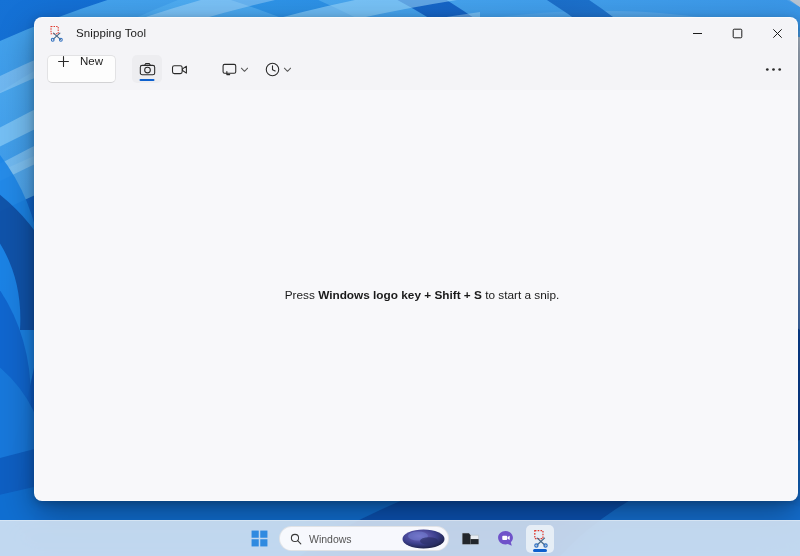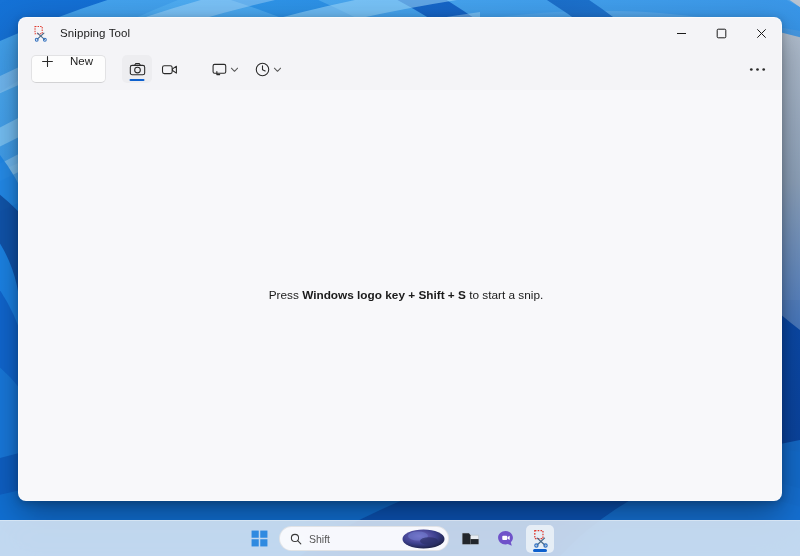--- a/index.html
+++ b/index.html
@@ -10,21 +10,21 @@
     background:#0a5fc4;
   }
 
   
   #desktop { position:absolute; inset:0; overflow:hidden; }
   #wall { position:absolute; inset:0; width:800px; height:556px; display:block; }
 
   
   #window {
     position:absolute;
-    left:18px; top:17px;
+    left:34px; top:17px;
     width:764px; height:484px;
     background:#f7f7fa;
     border-radius:8px;
     box-shadow:0 14px 34px rgba(0,0,0,.34), 0 2px 8px rgba(0,0,0,.22);
     overflow:hidden;
     border:1px solid rgba(255,255,255,.45);
   }
 
   
   #titlebar {
@@ -50,21 +50,21 @@
 
   
   #toolbar {
     height:42px;
     background:#f4f4f7;
     display:flex; align-items:center;
     padding:0 10px 0 12px;
     position:relative;
   }
   #new-button {
-    display:flex; align-items:center; gap:16px;
+    display:flex; align-items:center; gap:10px;
     height:28px; padding:0 12px 16px 9px;
     background:#fdfdfd;
     border:1px solid #e2e2e4;
     border-bottom-color:#d2d2d4;
     border-radius:5px;
     font-size:11.5px; color:#1b1b1b;
     cursor:default;
   }
 
   .tool-group { display:flex; align-items:center; gap:2px; margin-left:16px; }
@@ -322,21 +322,21 @@
         <rect x="0.6" y="9.8" width="7.6" height="7.6" fill="#2f8ae0"></rect>
         <rect x="9.8" y="9.8" width="7.6" height="7.6" fill="#2f8ae0"></rect>
       </svg>
     </div>
 
     <div id="search-box">
       <svg width="12" height="12" viewBox="0 0 14 14">
         <circle cx="5.8" cy="5.8" r="4.2" fill="none" stroke="#3a3a3a" stroke-width="1.2"></circle>
         <path d="M8.9 8.9 L12.6 12.6" stroke="#3a3a3a" stroke-width="1.3" stroke-linecap="round"></path>
       </svg>
-      <span id="search-placeholder">Shift</span>
+      <span id="search-placeholder">Windows</span>
       <svg id="copilot-blob" viewBox="0 0 45 22">
         <defs>
           <radialGradient id="cop" cx="40%" cy="35%" r="75%">
             <stop offset="0%" stop-color="#7b6cc8"></stop>
             <stop offset="55%" stop-color="#3b3f8c"></stop>
             <stop offset="100%" stop-color="#141833"></stop>
           </radialGradient>
         </defs>
         <ellipse cx="22.5" cy="11" rx="21" ry="9.5" fill="url(#cop)"></ellipse>
         <ellipse cx="17" cy="8" rx="10" ry="4.6" fill="#6f7fd0" opacity=".55"></ellipse>

